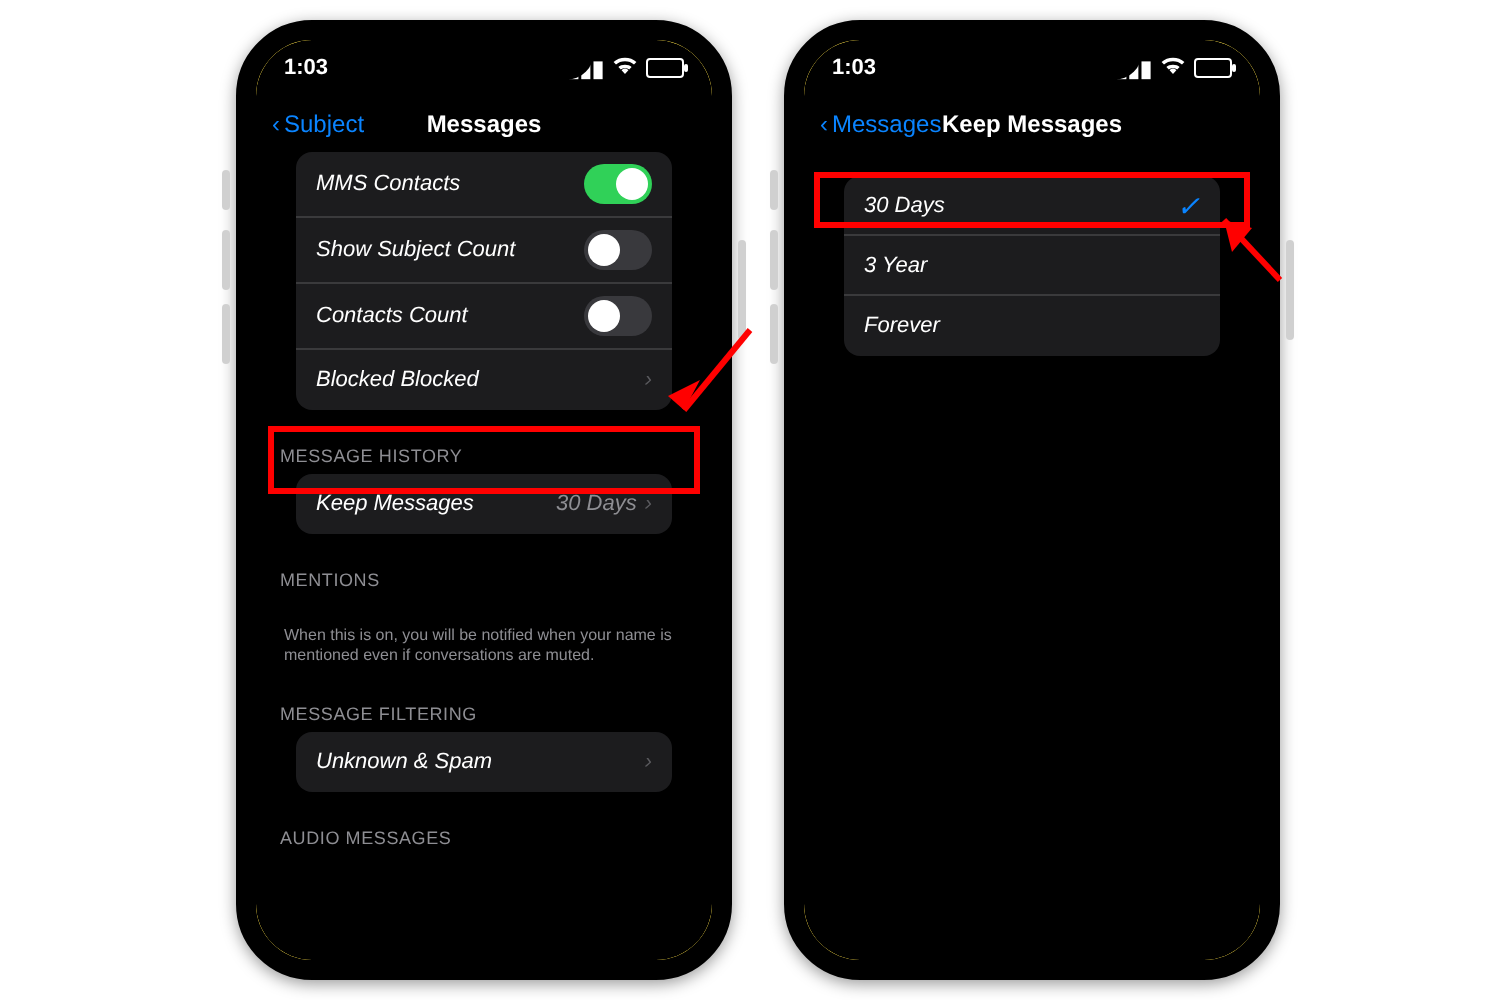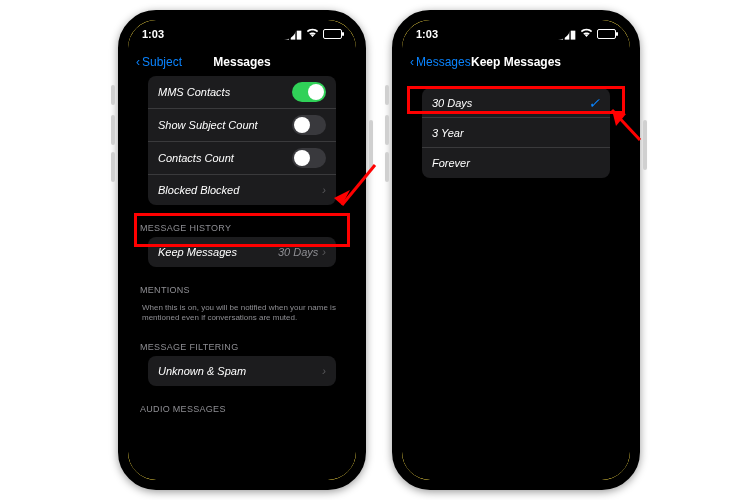--- a/index.html
+++ b/index.html
@@ -45,21 +45,21 @@
   .content { height:calc(100% - 56px); overflow-y:auto; }
   .content::-webkit-scrollbar{width:0;}
   .sect-hdr { color:#8e8e93; font-size:9px; text-transform:uppercase; padding:10px 12px 4px; letter-spacing:0.3px;}
   .group { background:#1c1c1e; border-radius:8px; margin:0 20px 8px; overflow:hidden;font-style:italic;}
   .row { display:flex; align-items:center; justify-content:space-between; min-height:30px; padding:6px 10px; border-bottom:0.5px solid #3a3a3c; font-size:11px;}
   .row:last-child{border-bottom:none;}
   .row .lbl { color:#fff; }
   .row .val { color:#8e8e93; display:flex; align-items:center; gap:4px;}
   .chev { color:#5a5a5e; font-size:11px; }
   .check { color:#0a84ff; font-size:14px; }
-  .footer-txt { color:#8e8e93; font-size:8px; padding:4px 14px 8px; line-height:1.3;}
+  .footer-txt { color:#8e8e93; font-size:8px; padding:4px 14px 8px; line-height:1.3;margin-top:10px;}
 
   
   .toggle { width:34px; height:20px; border-radius:10px; position:relative; background:#39393d;}
   .toggle.on{background:#30d158;}
   .knob{position:absolute; top:2px; width:16px; height:16px; background:#fff; border-radius:50%;}
   .toggle.on .knob{right:2px;}
   .toggle.off .knob{left:2px;}
 
   
   .hl { position:absolute; border:3px solid #f00; pointer-events:none; z-index:10;}

